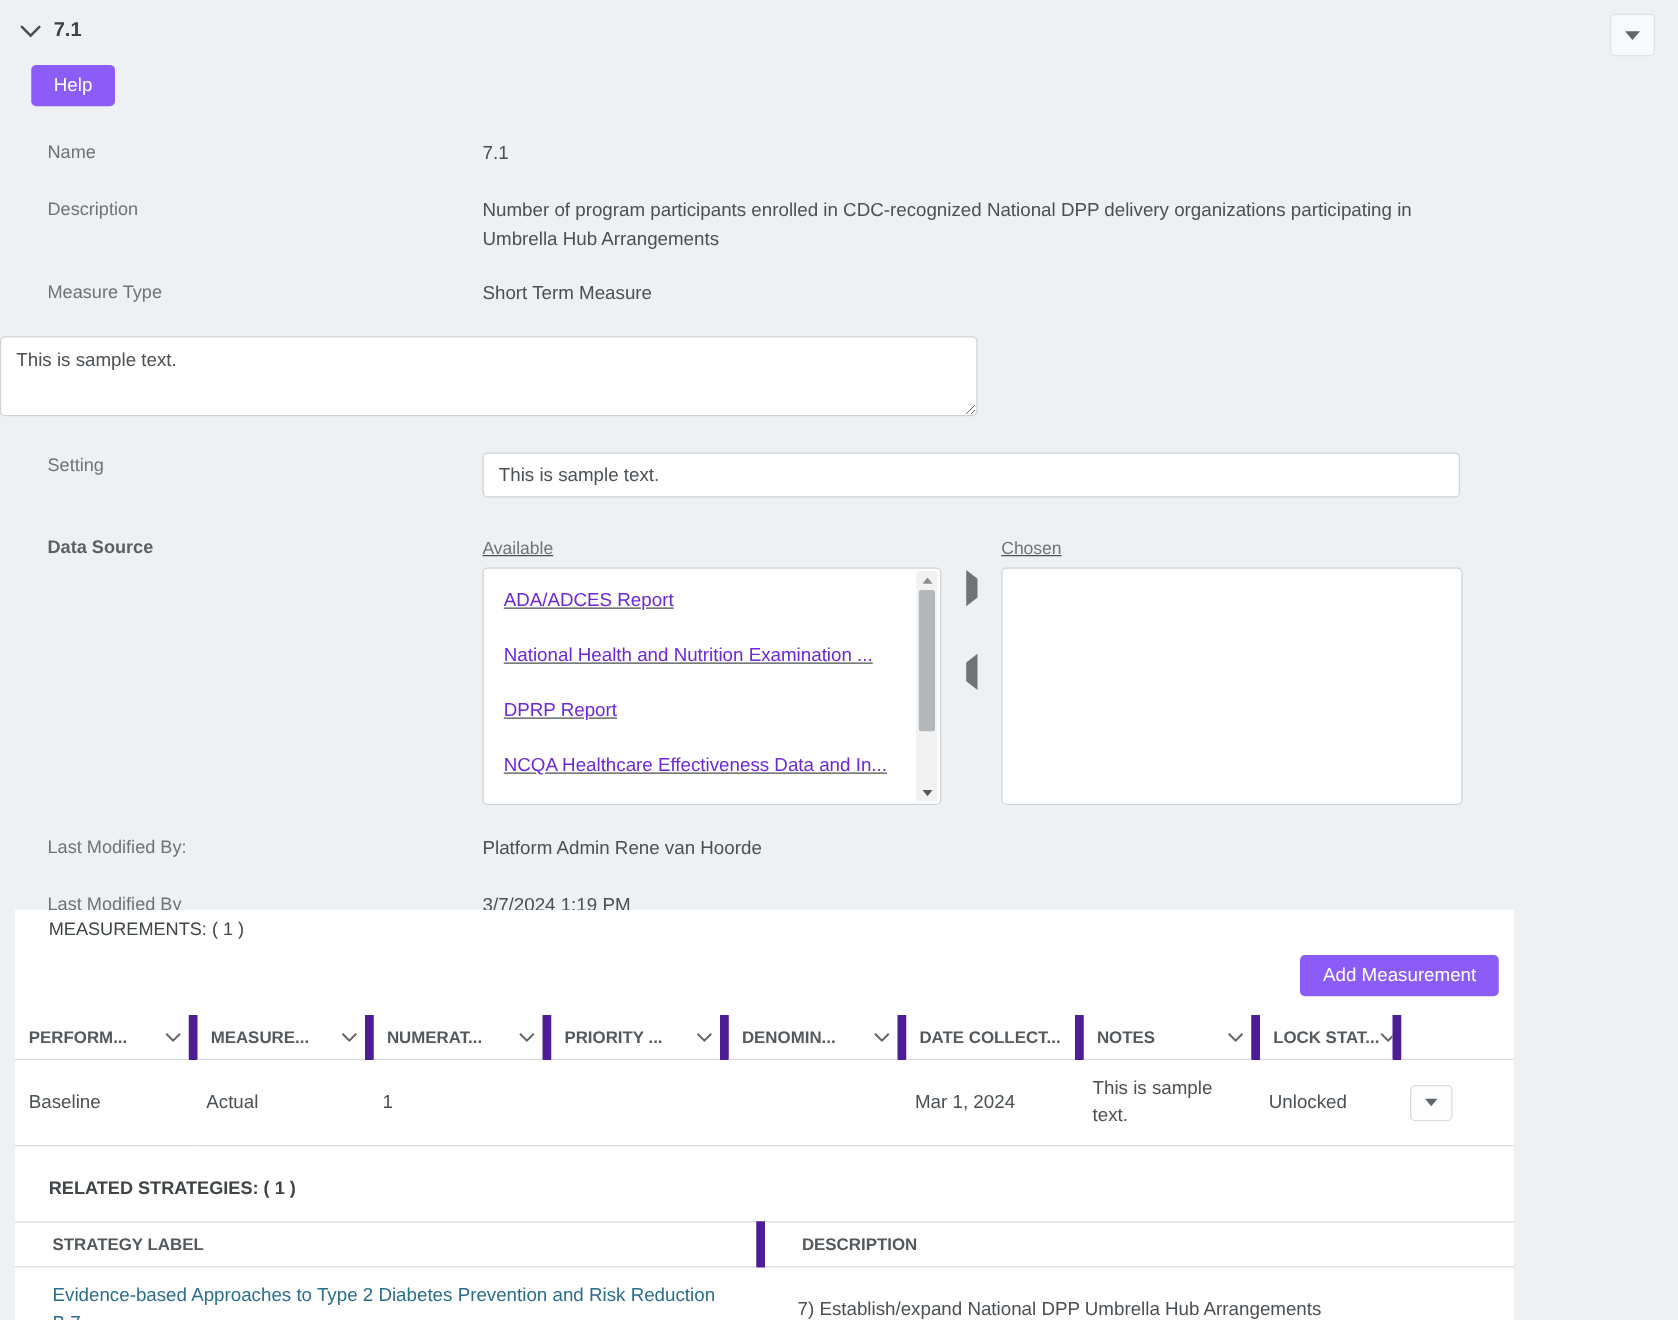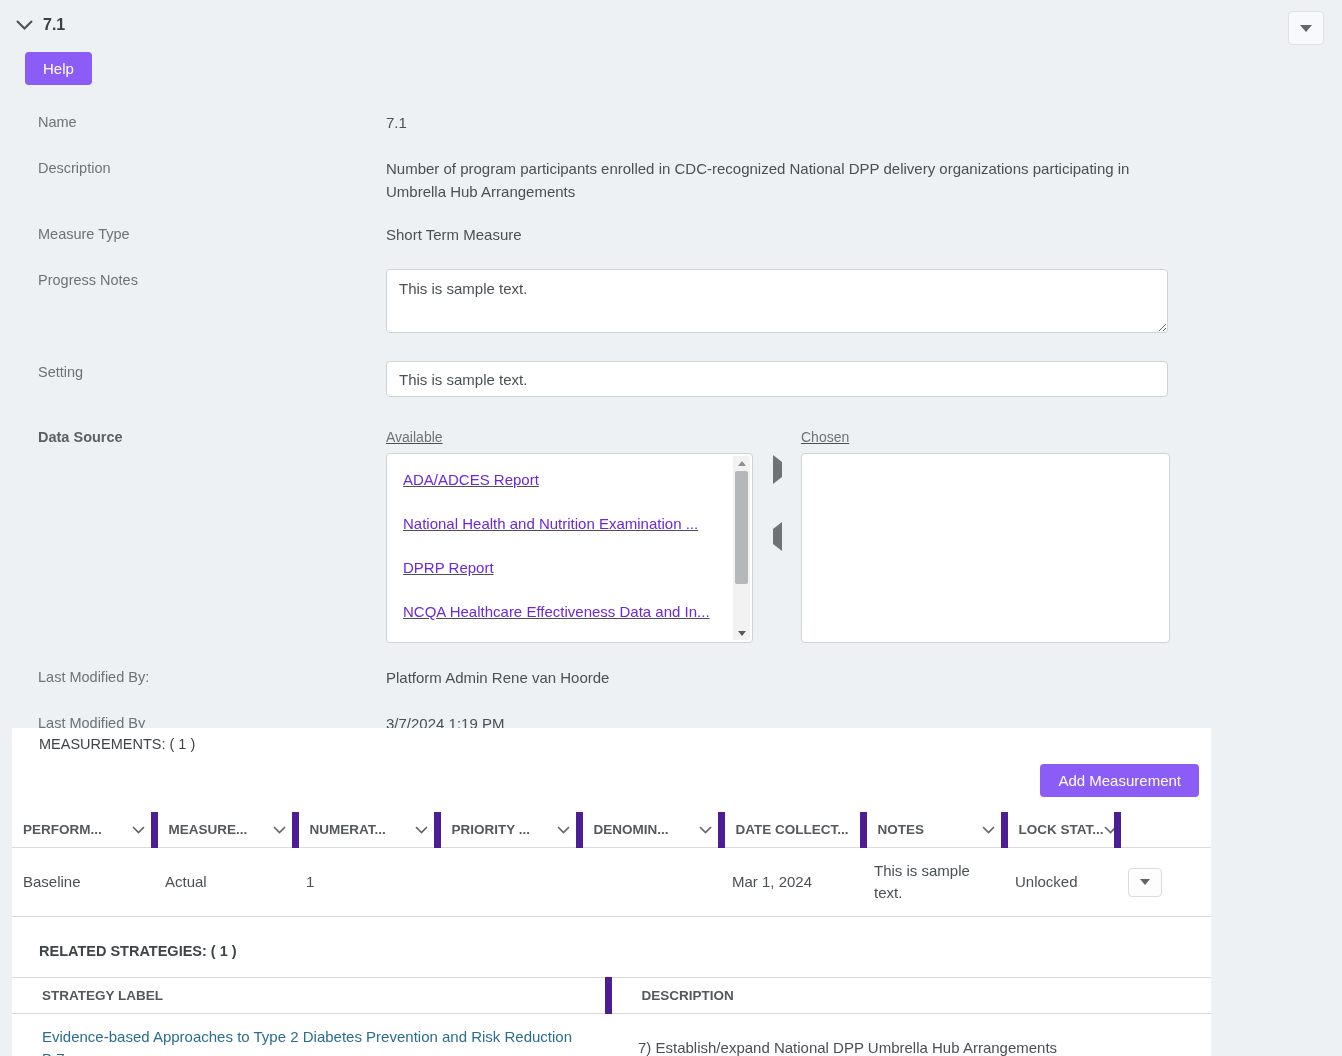--- a/index.html
+++ b/index.html
@@ -150,21 +150,20 @@
     <div class="form-label">Description</div>
     <div class="form-value" style="width:770px;">Number of program participants enrolled in CDC-recognized National DPP delivery organizations participating in Umbrella Hub Arrangements</div>
   </div>
 
   <div class="form-row mb-type">
     <div class="form-label">Measure Type</div>
     <div class="form-value">Short Term Measure</div>
   </div>
 
   <div class="form-row mb-notes">
-    <div class="form-label">Progress Notes</div>
     <div class="form-value">
       <textarea class="textarea" style="">This is sample text.</textarea>
     </div>
   </div>
 
   <div class="form-row mb-setting">
     <div class="form-label">Setting</div>
     <div class="form-value">
       <input class="text-input" type="text" value="This is sample text." style="">
     </div>

